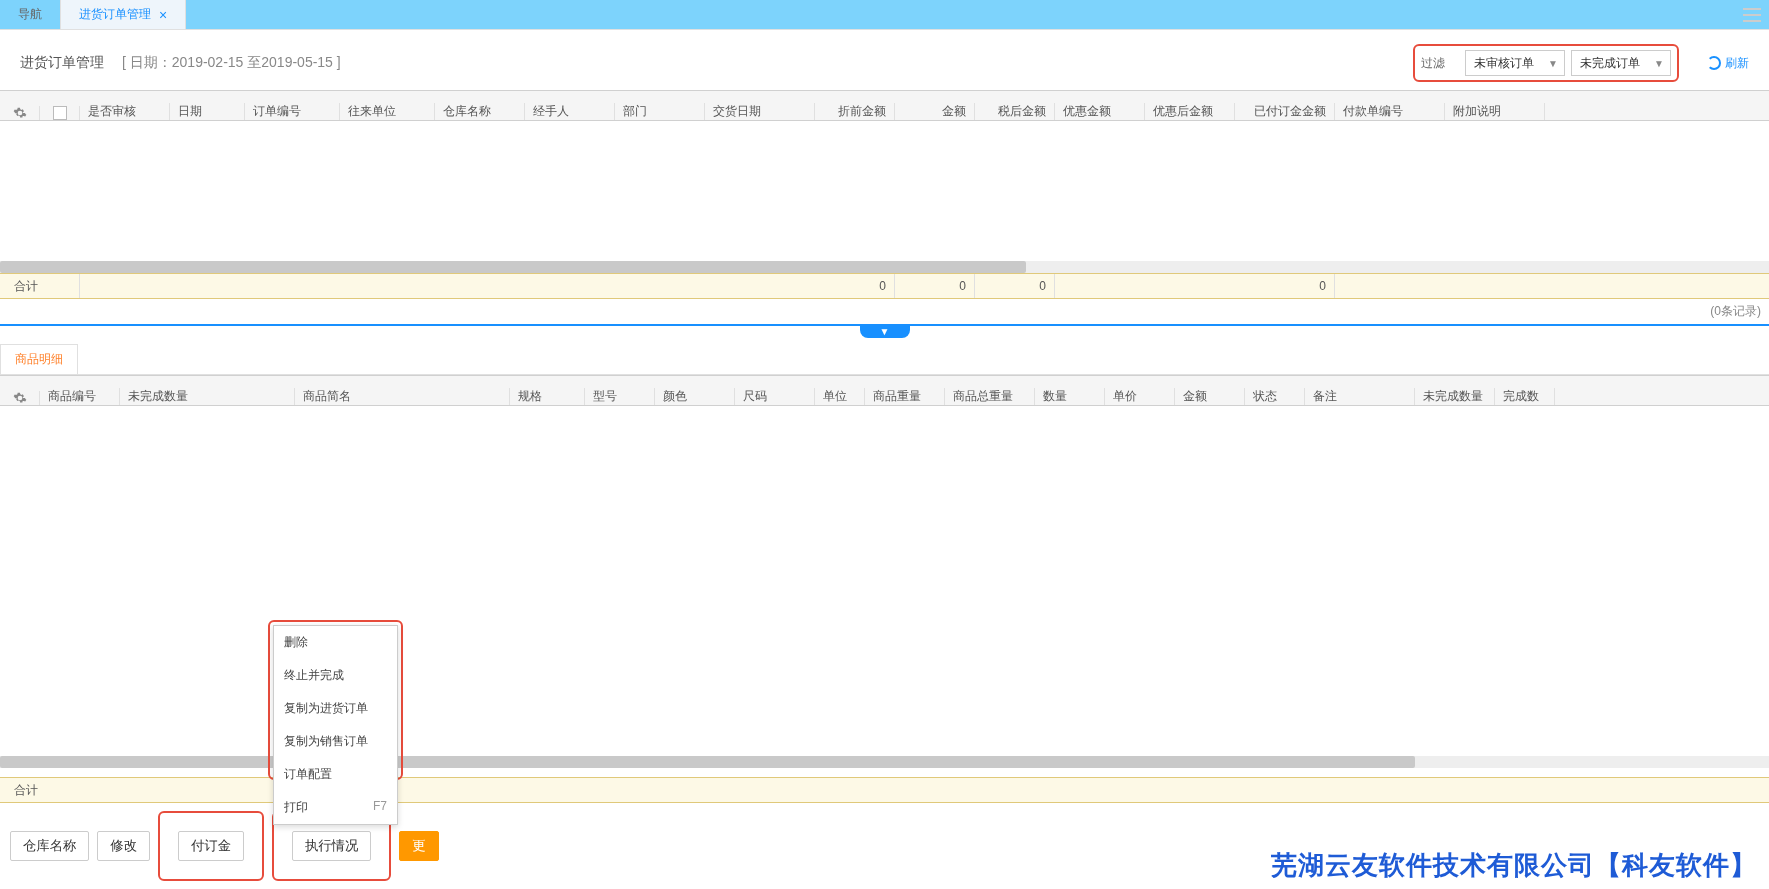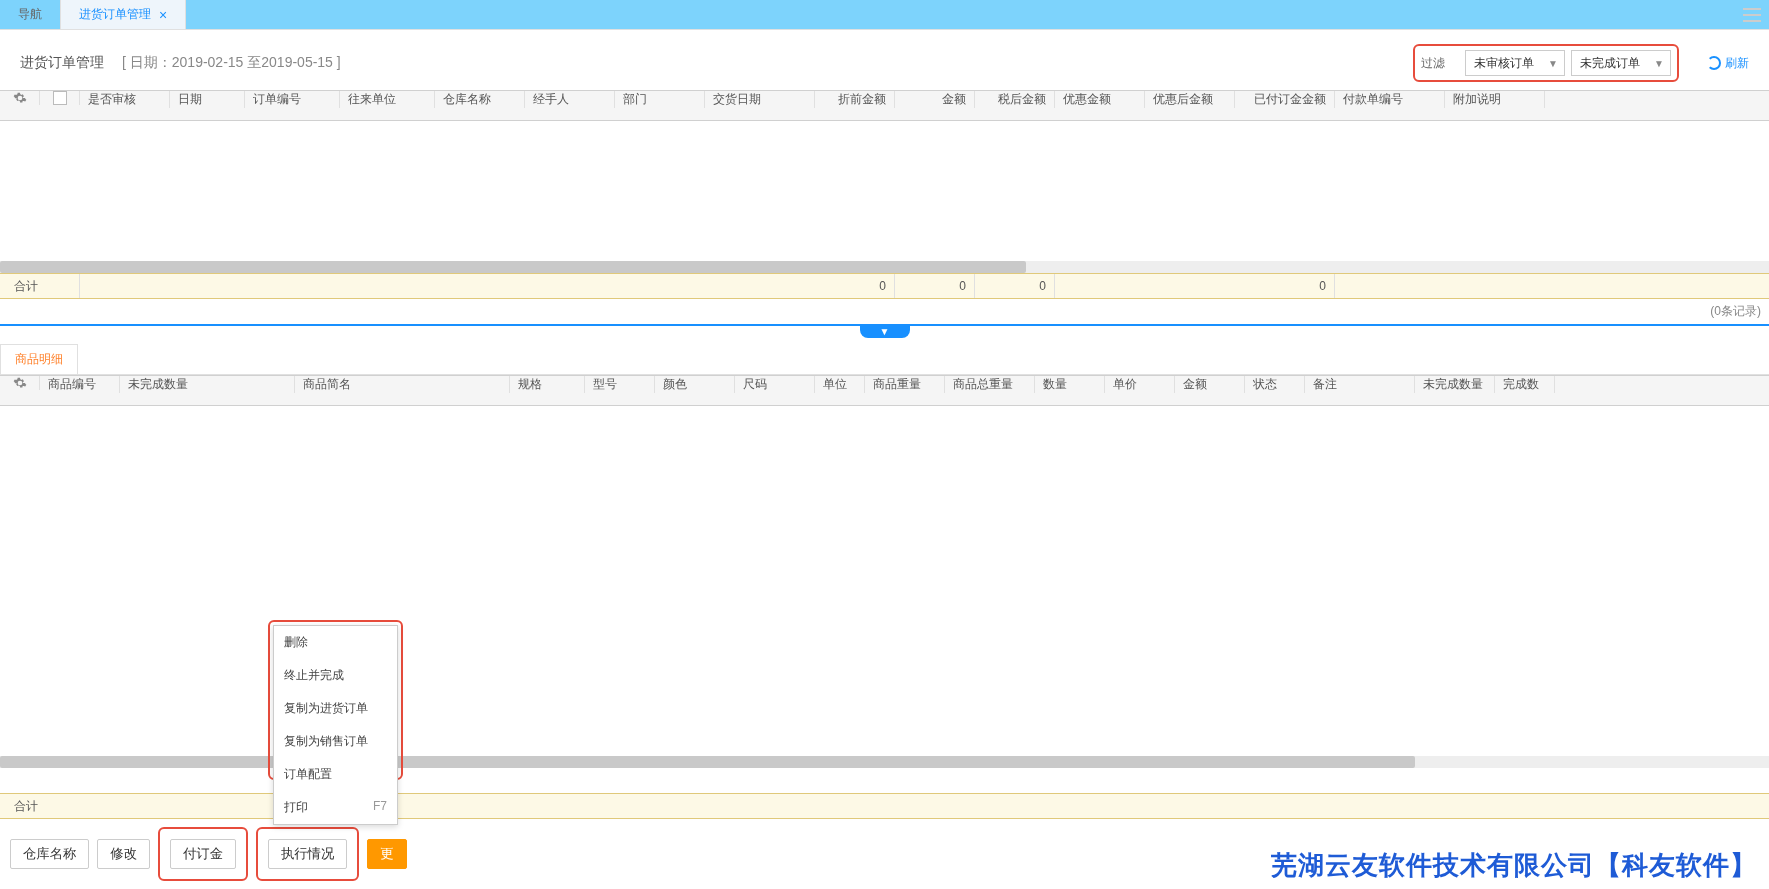--- a/index.html
+++ b/index.html
@@ -21,21 +21,21 @@
 .header-right { margin-left: auto; display: flex; align-items: center; gap: 6px; }
 .filter-label { color: #666; margin-right: 14px; }
 .select { border: 1px solid #ccc; height: 26px; min-width: 100px; padding: 0 22px 0 8px; background: #fff; position: relative; display: inline-flex; align-items: center; color: #333; cursor: pointer; }
 .select .chev { position: absolute; right: 6px; top: 50%; transform: translateY(-50%); color: #888; font-size: 10px; }
 .filter-box { border: 2px solid #e74c3c; border-radius: 6px; padding: 4px 6px; display: flex; align-items: center; gap: 6px; }
 .refresh { margin-left: 22px; display: flex; align-items: center; gap: 4px; color: #1890ff; cursor: pointer; justify-content: center; }
 .refresh-icon { width: 14px; height: 14px; border: 2px solid #1890ff; border-left-color: transparent; border-radius: 50%; position: relative; }
 
 
 .table-wrap { border-top: 1px solid #d0d0d0; }
-.thead { display: flex; background: #f5f5f5; border-bottom: 1px solid #d0d0d0; height: 30px; align-items: flex-start; }
+.thead { display: flex; background: #f5f5f5; border-bottom: 1px solid #d0d0d0; height: 30px; align-items: flex-end; }
 .th, .td { border-right: 1px solid #e0e0e0; display: flex; align-items: center; padding: 0 8px; color: #555; overflow: hidden; white-space: nowrap; }
 .th { font-weight: normal; }
 .gear-cell { width: 40px; justify-content: center; }
 .check-cell { width: 40px; justify-content: center; }
 .checkbox { width: 14px; height: 14px; border: 1px solid #bbb; background: #fff; }
 .gear-icon { width: 14px; height: 14px; }
 
 .tbody { height: 140px; background: #fff; position: relative; }
 .scroll-track-h { height: 12px; background: #eee; position: relative; }
 .scroll-thumb-h { position: absolute; left: 0; top: 0; height: 12px; background: #c9c9c9; border-radius: 2px; }
@@ -58,21 +58,21 @@
 .context-menu { position: absolute; left: 273px; top: 625px; width: 125px; background: #fff; border: 1px solid #ccc; box-shadow: 0 2px 6px rgba(0,0,0,.15); z-index: 50; }
 .context-menu .mi { padding: 8px 10px; display:flex; justify-content:space-between; cursor: pointer; color:#444; }
 .context-outline { position: absolute; left: 268px; top: 620px; width: 135px; height: 160px; border: 2px solid #e74c3c; border-radius: 6px; z-index: 49; pointer-events:none; }
 
 
 .bottom-row { position: absolute; left: 0; bottom: 0; width: 100%; background: #fff; }
 .tfoot2 { display: flex; background: #fdf9e6; border-top: 1px solid #e0c97a; border-bottom: 1px solid #e0c97a; height: 26px; align-items: center; padding-left: 14px; color: #555; }
 .toolbar { display: flex; align-items: center; gap: 8px; padding: 8px 10px; }
 .btn { border: 1px solid #ccc; background: #fff; padding: 5px 12px; cursor: pointer; color: #333; border-radius: 2px; }
 .btn.primary { background: #ff9800; border-color: #ff9800; color: #fff; }
-.btn-outline-red { border: 2px solid #e74c3c; border-radius: 6px; padding: 10px; }
+.btn-outline-red { border: 2px solid #e74c3c; border-radius: 6px; padding: 18px; }
 .btn-outline-red .btn { border: 1px solid #ccc; }
 
 
 .watermark { position: absolute; right: 12px; bottom: 6px; font-size: 26px; font-weight: bold; color: #1e5bd6; letter-spacing: 1px; z-index: 40; white-space: nowrap; }
 
 
 .c-audit{width:90px}.c-date{width:75px}.c-order{width:95px}.c-vendor{width:95px}.c-wh{width:90px}.c-handler{width:90px}.c-dept{width:90px}.c-deliv{width:110px}.c-preamt{width:80px;justify-content:flex-end}.c-amt{width:80px;justify-content:flex-end}.c-tax{width:80px;justify-content:flex-end}.c-disc{width:90px}.c-afterdisc{width:90px}.c-deposit{width:100px;justify-content:flex-end}.c-payno{width:110px}.c-remark{width:100px}
 
 
 .d-code{width:80px}.d-name{width:175px}.d-short{width:215px}.d-spec{width:75px}.d-model{width:70px}.d-color{width:80px}.d-size{width:80px}.d-unit{width:50px}.d-weight{width:80px}.d-tweight{width:90px}.d-qty{width:70px}.d-price{width:70px}.d-amt{width:70px}.d-status{width:60px}.d-note{width:110px}.d-unfin{width:80px}.d-fin{width:60px}

